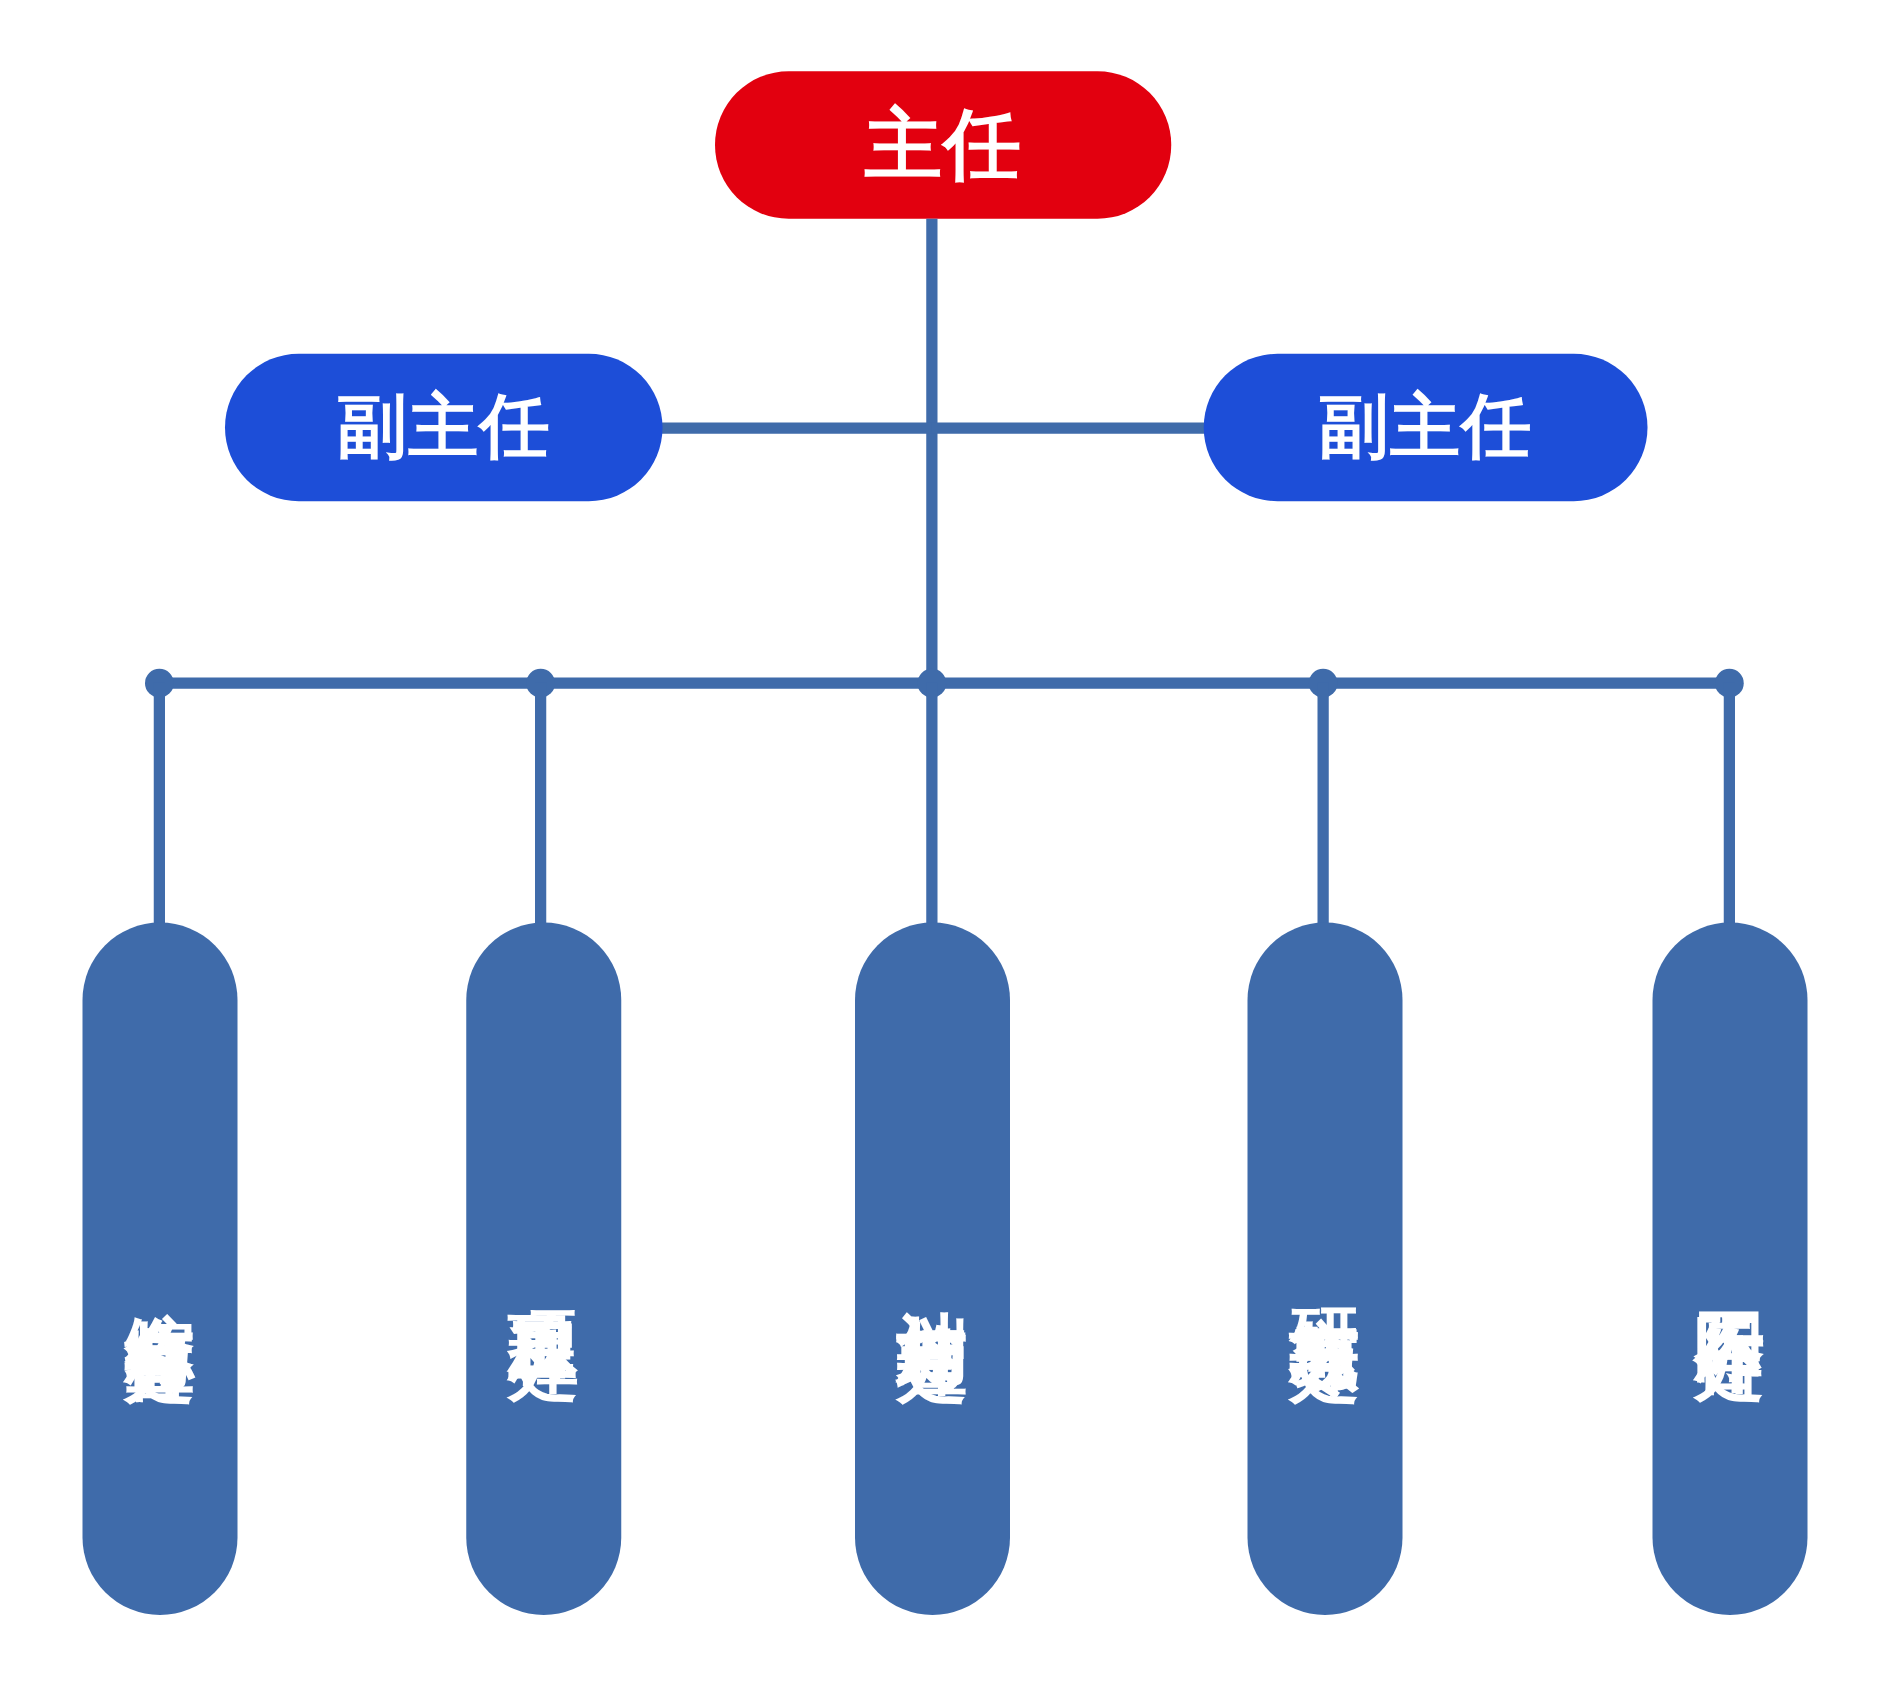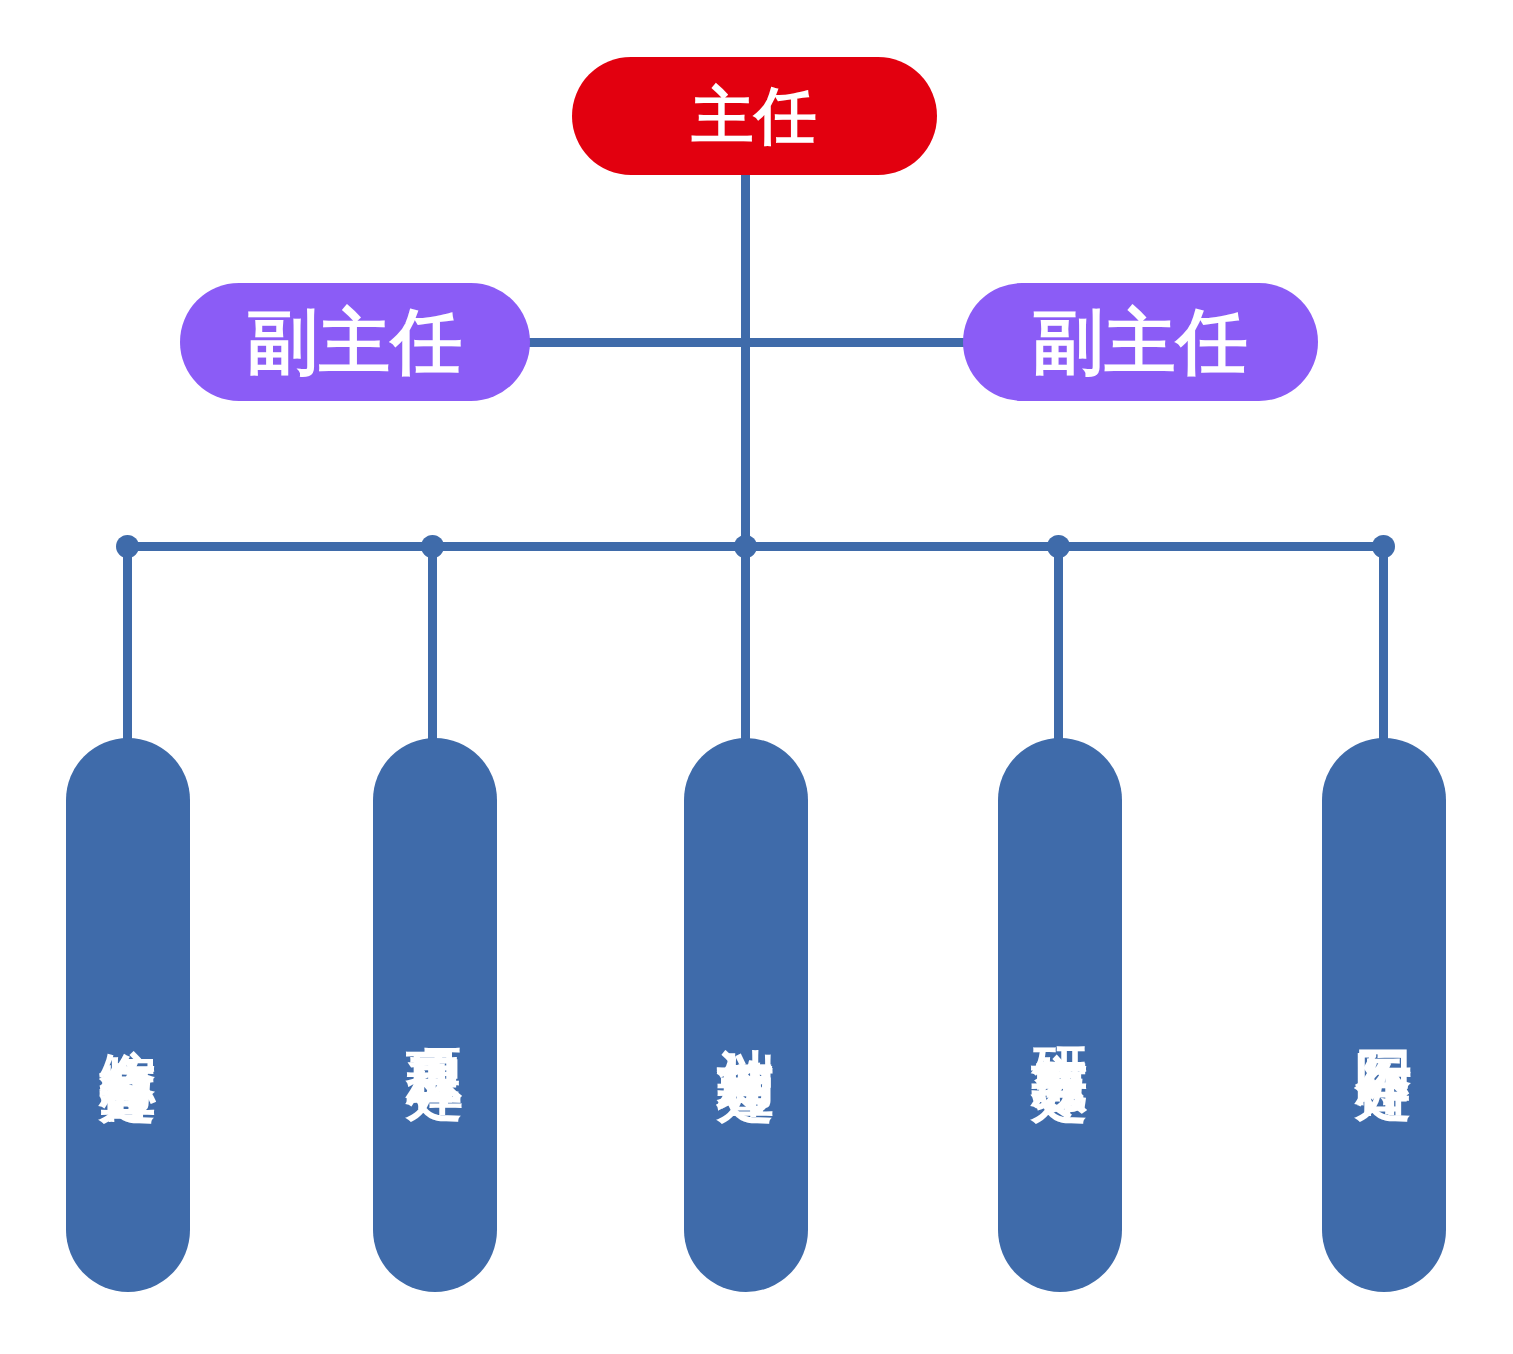--- a/index.html
+++ b/index.html
@@ -39,23 +39,23 @@
     color: #ffffff;
     letter-spacing: 1px;
   }
   .node-top {
     background: #E2000F;
     border-radius: 60px;
     font-size: 62px;
     font-weight: 700;
   }
   .node-deputy {
-    background: #8b5cf6;
+    background: #1d4ed8;
     border-radius: 60px;
-    font-size: 71px;
+    font-size: 56px;
     font-weight: 700;
   }
   .node-dept {
     background: #3F6BAA;
     border-radius: 64px;
     font-size: 56px;
     font-weight: 700;
   }
   .vert-label {
     writing-mode: vertical-rl;

